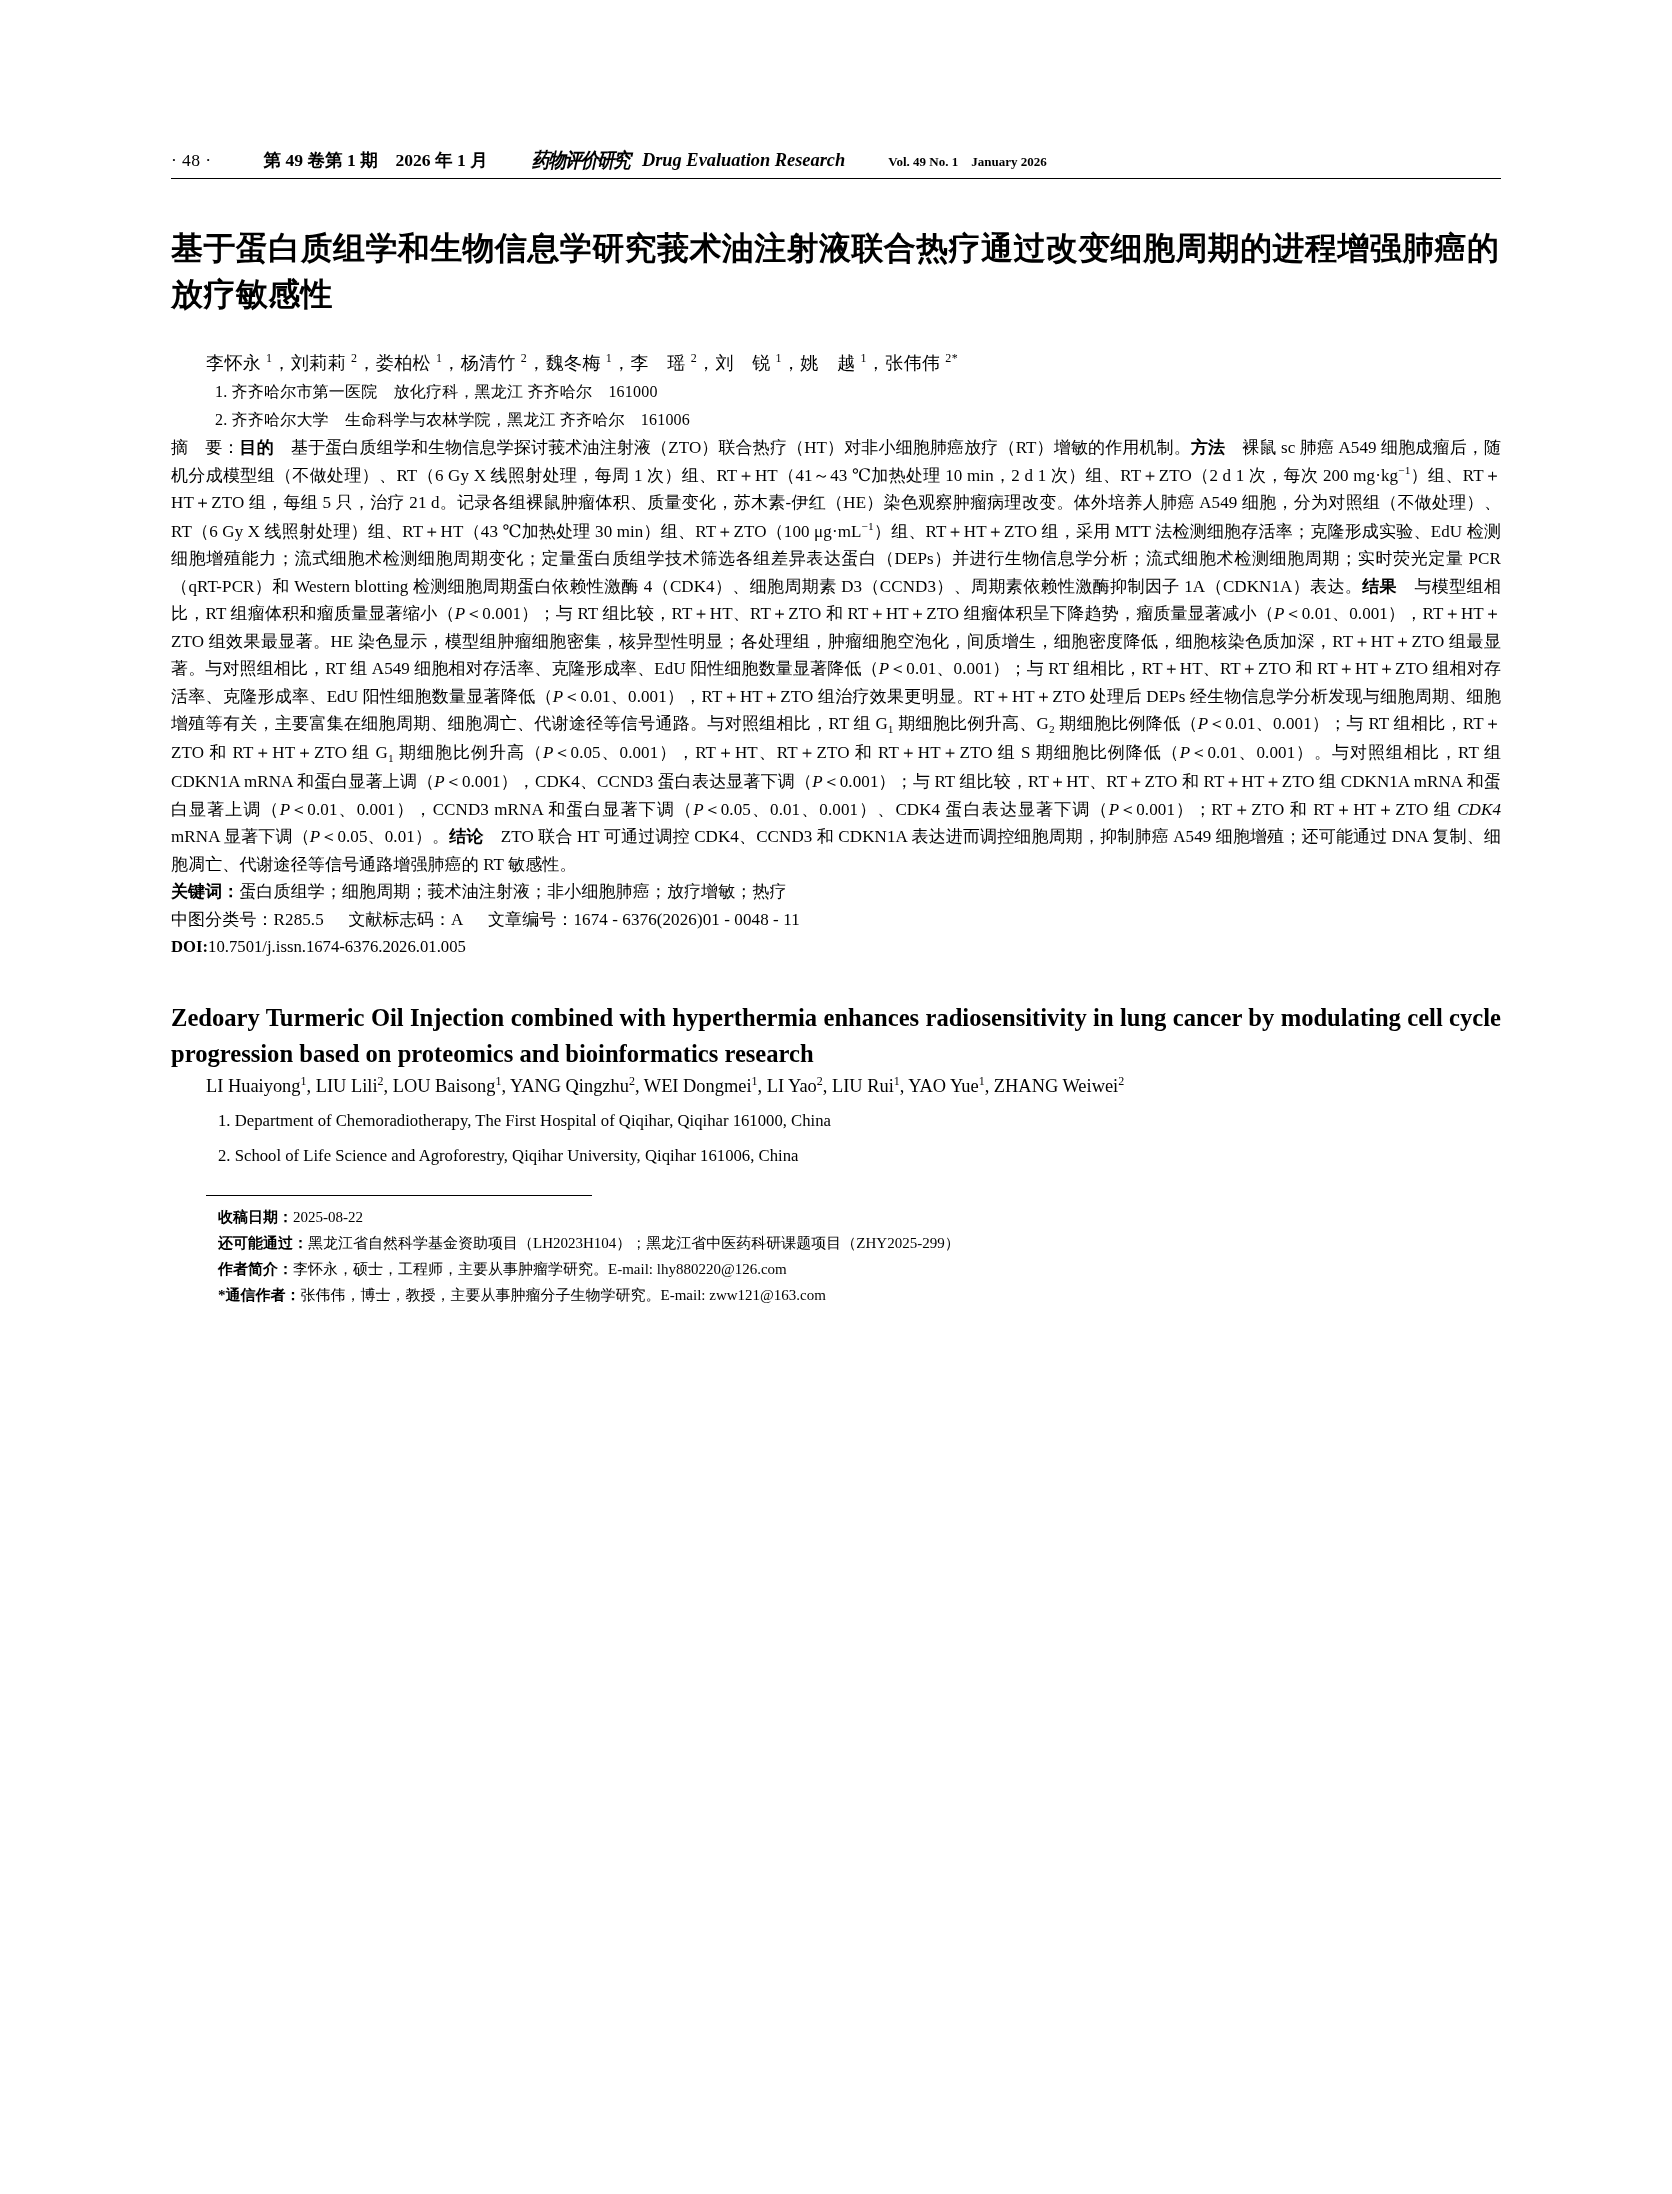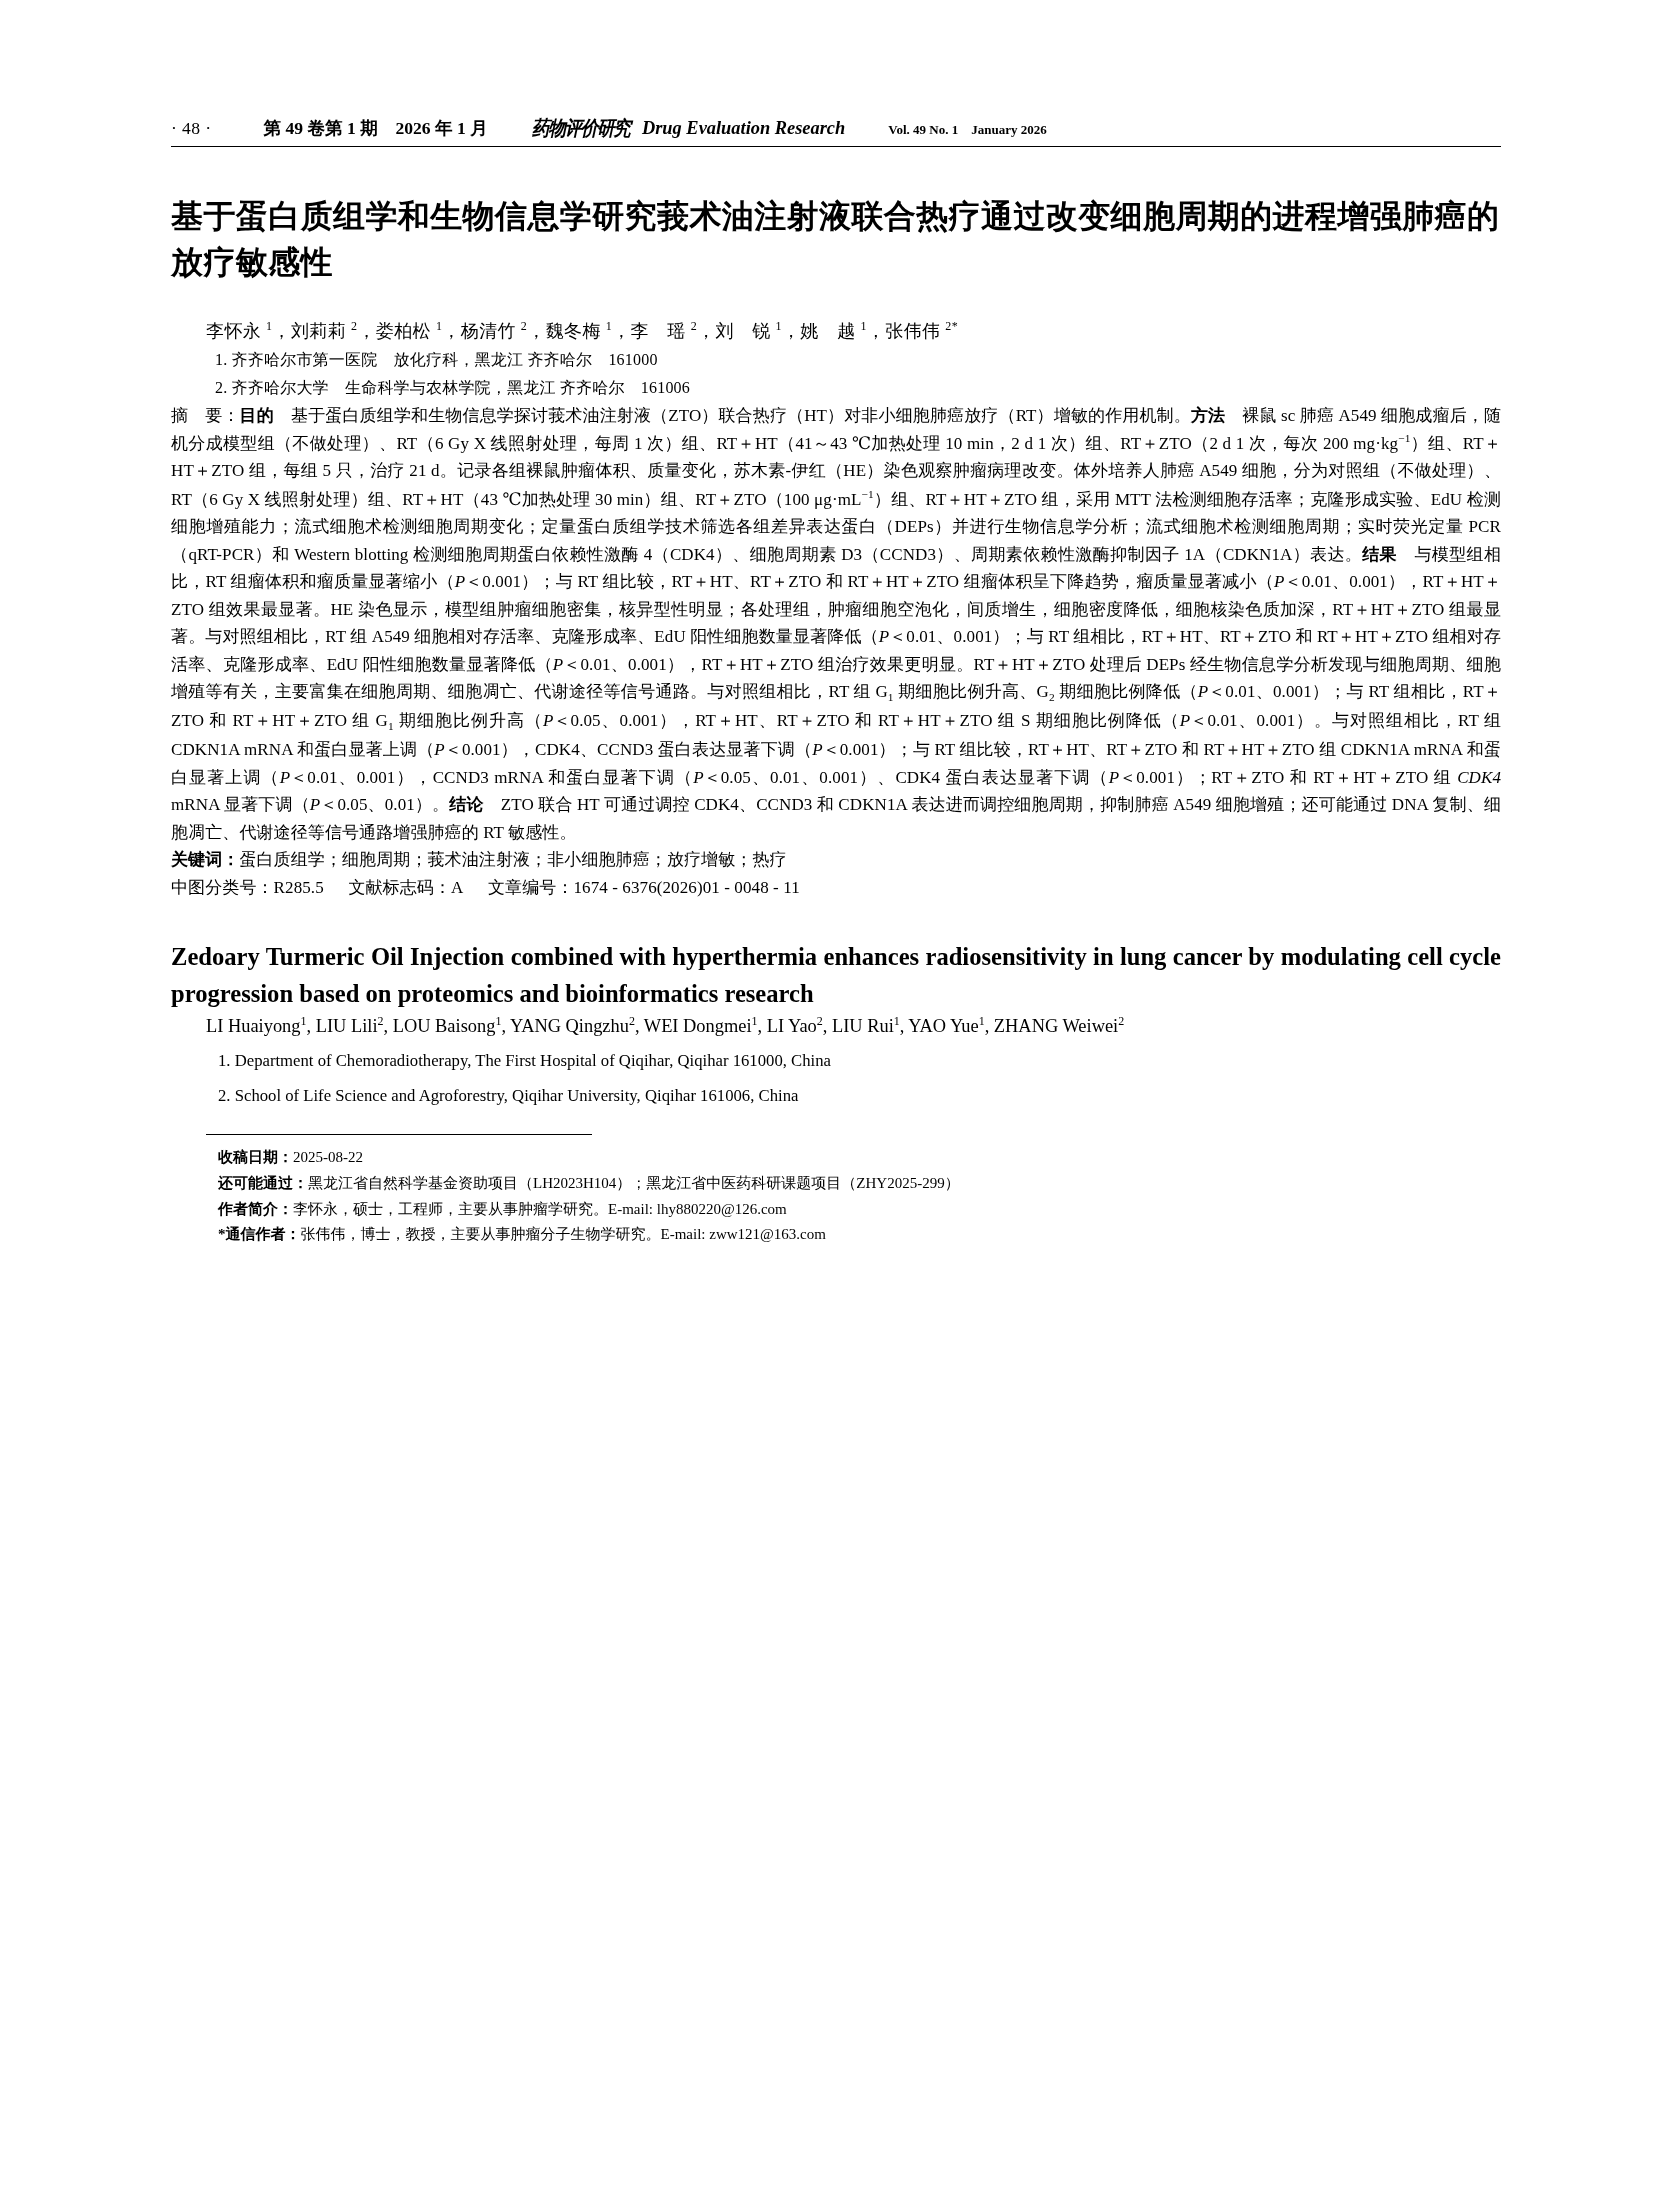--- a/index.html
+++ b/index.html
@@ -16,21 +16,21 @@
     height: 2253px;
     position: relative;
     background: #ffffff;
     box-sizing: border-box;
     padding: 0;
     overflow: hidden;
   }
   .content {
     position: absolute;
     left: 171px;
-    top: 116px;
+    top: 148px;
     width: 1330px;
   }
 
   
   .runhead {
     display: flex;
     align-items: baseline;
     font-size: 17.6px;
     width: 100%;
     white-space: nowrap;
@@ -182,20 +182,23 @@
     <div class="abstract">摘　要：<b>目的</b>　基于蛋白质组学和生物信息学探讨莪术油注射液（ZTO）联合热疗（HT）对非小细胞肺癌放疗（RT）增敏的作用机制。<b>方法</b>　裸鼠 sc 肺癌 A549 细胞成瘤后，随机分成模型组（不做处理）、RT（6 Gy X 线照射处理，每周 1 次）组、RT＋HT（41～43 ℃加热处理 10 min，2 d 1 次）组、RT＋ZTO（2 d 1 次，每次 200 mg·kg<sup>−1</sup>）组、RT＋HT＋ZTO 组，每组 5 只，治疗 21 d。记录各组裸鼠肿瘤体积、质量变化，苏木素-伊红（HE）染色观察肿瘤病理改变。体外培养人肺癌 A549 细胞，分为对照组（不做处理）、RT（6 Gy X 线照射处理）组、RT＋HT（43 ℃加热处理 30 min）组、RT＋ZTO（100 μg·mL<sup>−1</sup>）组、RT＋HT＋ZTO 组，采用 MTT 法检测细胞存活率；克隆形成实验、EdU 检测细胞增殖能力；流式细胞术检测细胞周期变化；定量蛋白质组学技术筛选各组差异表达蛋白（DEPs）并进行生物信息学分析；流式细胞术检测细胞周期；实时荧光定量 PCR（qRT-PCR）和 Western blotting 检测细胞周期蛋白依赖性激酶 4（CDK4）、细胞周期素 D3（CCND3）、周期素依赖性激酶抑制因子 1A（CDKN1A）表达。<b>结果</b>　与模型组相比，RT 组瘤体积和瘤质量显著缩小（<i>P</i>＜0.001）；与 RT 组比较，RT＋HT、RT＋ZTO 和 RT＋HT＋ZTO 组瘤体积呈下降趋势，瘤质量显著减小（<i>P</i>＜0.01、0.001），RT＋HT＋ZTO 组效果最显著。HE 染色显示，模型组肿瘤细胞密集，核异型性明显；各处理组，肿瘤细胞空泡化，间质增生，细胞密度降低，细胞核染色质加深，RT＋HT＋ZTO 组最显著。与对照组相比，RT 组 A549 细胞相对存活率、克隆形成率、EdU 阳性细胞数量显著降低（<i>P</i>＜0.01、0.001）；与 RT 组相比，RT＋HT、RT＋ZTO 和 RT＋HT＋ZTO 组相对存活率、克隆形成率、EdU 阳性细胞数量显著降低（<i>P</i>＜0.01、0.001），RT＋HT＋ZTO 组治疗效果更明显。RT＋HT＋ZTO 处理后 DEPs 经生物信息学分析发现与细胞周期、细胞增殖等有关，主要富集在细胞周期、细胞凋亡、代谢途径等信号通路。与对照组相比，RT 组 G<sub>1</sub> 期细胞比例升高、G<sub>2</sub> 期细胞比例降低（<i>P</i>＜0.01、0.001）；与 RT 组相比，RT＋ZTO 和 RT＋HT＋ZTO 组 G<sub>1</sub> 期细胞比例升高（<i>P</i>＜0.05、0.001），RT＋HT、RT＋ZTO 和 RT＋HT＋ZTO 组 S 期细胞比例降低（<i>P</i>＜0.01、0.001）。与对照组相比，RT 组 CDKN1A mRNA 和蛋白显著上调（<i>P</i>＜0.001），CDK4、CCND3 蛋白表达显著下调（<i>P</i>＜0.001）；与 RT 组比较，RT＋HT、RT＋ZTO 和 RT＋HT＋ZTO 组 CDKN1A mRNA 和蛋白显著上调（<i>P</i>＜0.01、0.001），CCND3 mRNA 和蛋白显著下调（<i>P</i>＜0.05、0.01、0.001）、CDK4 蛋白表达显著下调（<i>P</i>＜0.001）；RT＋ZTO 和 RT＋HT＋ZTO 组 <i>CDK4</i> mRNA 显著下调（<i>P</i>＜0.05、0.01）。<b>结论</b>　ZTO 联合 HT 可通过调控 CDK4、CCND3 和 CDKN1A 表达进而调控细胞周期，抑制肺癌 A549 细胞增殖；还可能通过 DNA 复制、细胞凋亡、代谢途径等信号通路增强肺癌的 RT 敏感性。</div>
 
     <div class="meta-line">
       <b>关键词：</b><span>蛋白质组学；细胞周期；莪术油注射液；非小细胞肺癌；放疗增敏；热疗</span>
     </div>
 
     <div class="meta-line">
       <span>中图分类号：</span><span>R285.5</span><span class="gap"></span><span>文献标志码：</span><span>A</span><span class="gap"></span><span>文章编号：</span><span>1674 - 6376(2026)01 - 0048 - 11</span>
     </div>
 
+    <div class="doi-line">
+      <b>DOI:</b><span class="gap-sm"></span><span>10.7501/j.issn.1674-6376.2026.01.005</span>
+    </div>
 
     <div class="title-en">Zedoary Turmeric Oil Injection combined with hyperthermia enhances radiosensitivity in lung cancer by modulating cell cycle progression based on proteomics and bioinformatics research</div>
 
     <div class="authors-en">LI Huaiyong<sup>1</sup>, LIU Lili<sup>2</sup>, LOU Baisong<sup>1</sup>, YANG Qingzhu<sup>2</sup>, WEI Dongmei<sup>1</sup>, LI Yao<sup>2</sup>, LIU Rui<sup>1</sup>, YAO Yue<sup>1</sup>, ZHANG Weiwei<sup>2</sup></div>
     <div class="affil-en">1. Department of Chemoradiotherapy, The First Hospital of Qiqihar, Qiqihar 161000, China</div>
     <div class="affil-en">2. School of Life Science and Agroforestry, Qiqihar University, Qiqihar 161006, China</div>
 
     <hr class="foot-rule">
     <div class="footnotes">
       <div><b>收稿日期：</b>2025-08-22</div>

